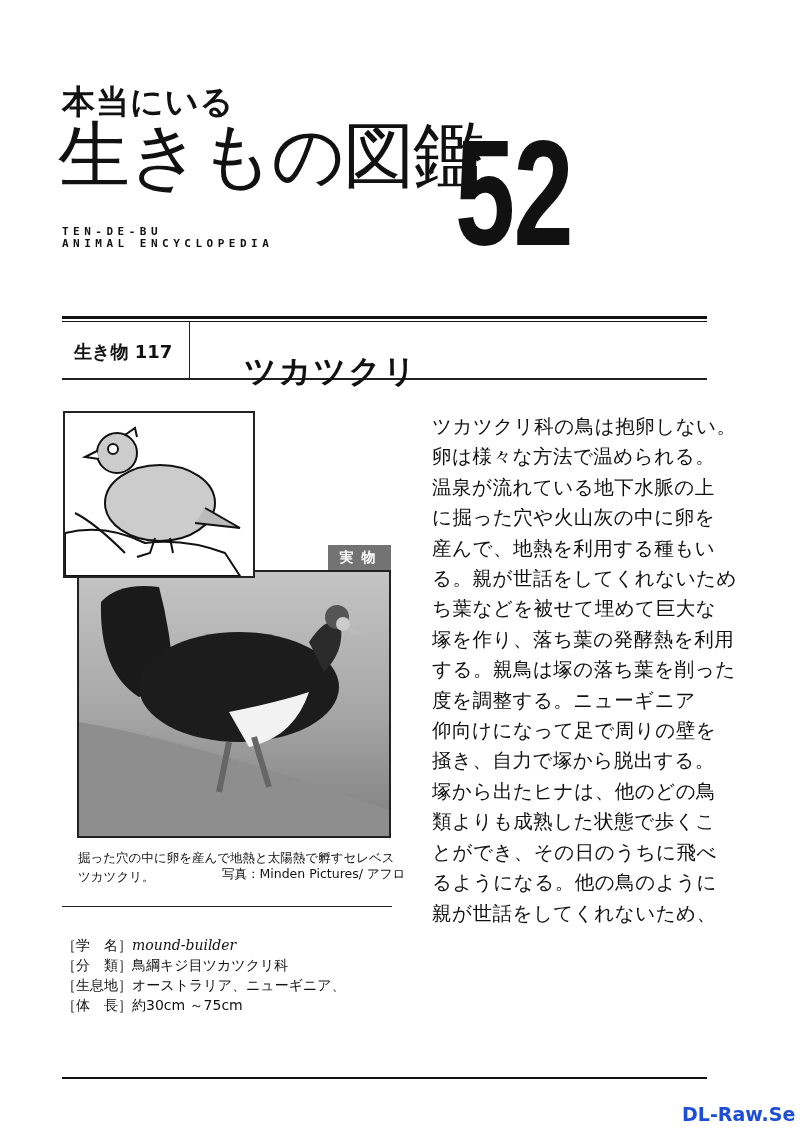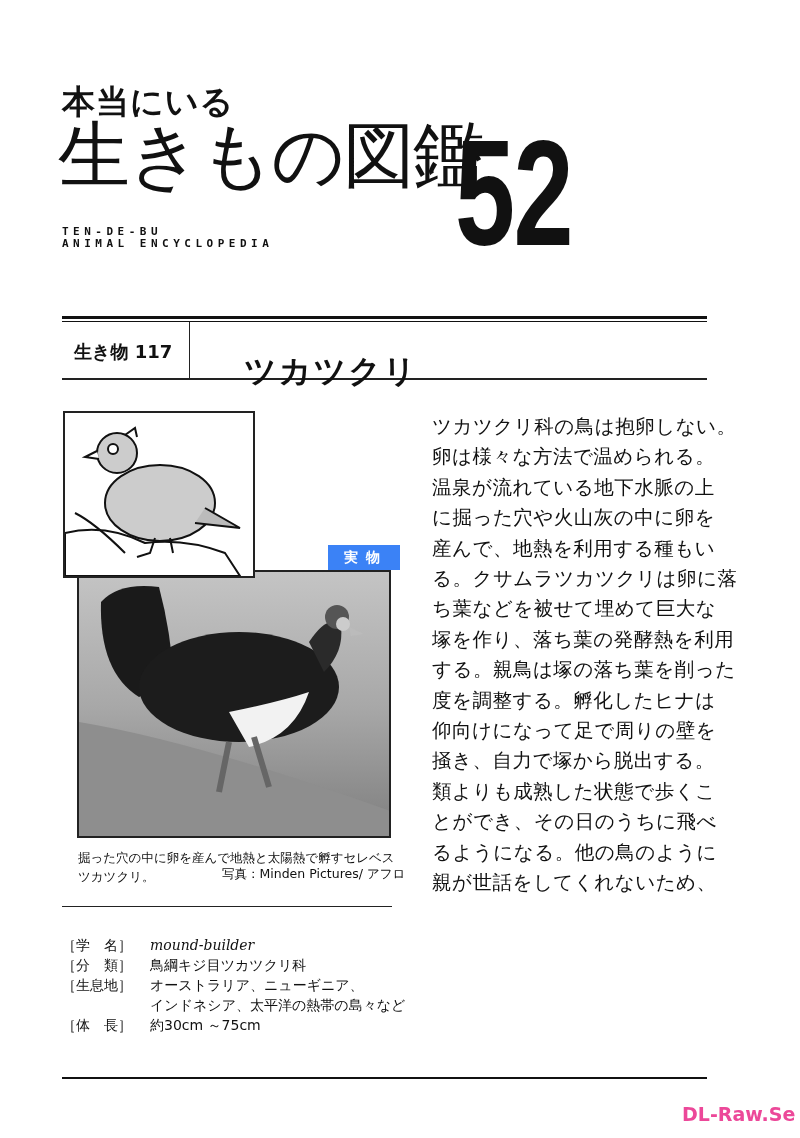--- a/index.html
+++ b/index.html
@@ -18,34 +18,34 @@
   
   .rule-top1 { left:62px; top:316px; width:645px; height:3px; background:#111; }
   .rule-top2 { left:62px; top:321px; width:645px; height:1px; background:#111; }
   .rule-mid { left:62px; top:378px; width:645px; height:2px; background:#222; }
   .vdiv { left:189px; top:322px; width:1px; height:57px; background:#222; }
   .entry-no { left:74px; top:340px; font-size:18px; font-weight:bold; }
   .entry-name { left:205px; top:350px; font-size:32px; font-weight:bold; letter-spacing:2px;margin-left:39px; }
   
   .illus { left:63px; top:411px; width:192px; height:167px; border:2px solid #222; background:#fff; box-sizing:border-box; overflow:hidden; }
   .photo { left:77px; top:570px; width:314px; height:268px; border:2px solid #222; box-sizing:border-box; overflow:hidden; background:linear-gradient(#bdbdbd,#9e9e9e 55%,#8a8a8a); }
-  .photo-tag { left:328px; top:545px; width:72px; height:25px; background:#3b82f6; color:#fff; font-size:14px; font-weight:bold; text-align:center; line-height:25px; letter-spacing:8px; padding-left:4px; box-sizing:border-box; }
+  .photo-tag { left:328px; top:545px; width:63px; height:25px; background:#737373; color:#fff; font-size:14px; font-weight:bold; text-align:center; line-height:25px; letter-spacing:8px; padding-left:4px; box-sizing:border-box; }
   .caption { left:78px; top:848px; width:320px; font-size:12.5px; line-height:19px; }
   .credit { left:222px; top:866px; font-size:12.5px; }
   
   .rule-spec { left:62px; top:906px; width:330px; height:1px; background:#222; }
   .specs { left:62px; top:935px; font-size:14px; line-height:20px; }
-  .spec-row { display:flex;gap:18px; }
+  .spec-row { display:flex; }
   .spec-key { width:70px; white-space:pre; }
   .spec-val-serif { font-family:"DejaVu Serif", serif; font-style:italic; }
   
   .body-text { left:432px; top:412px; width:280px; font-family:"DejaVu Serif", serif; font-size:19.5px; line-height:30.4px; letter-spacing:0.5px; }
   .body-text .ln { display:block; white-space:nowrap; }
   .rule-bottom { left:62px; top:1077px; width:645px; height:2px; background:#111; }
-  .watermark { left:682px; top:1103px; color:#ec4899; font-size:19px; font-weight:bold; font-family:"DejaVu Sans", sans-serif; }
+  .watermark { left:682px; top:1103px; color:#1d4ed8; font-size:19px; font-weight:bold; font-family:"DejaVu Sans", sans-serif; }
 </style>
 </head>
 <body>
 
 <div class="abs subtitle">本当にいる</div>
 <div class="abs title">生きもの図鑑</div>
 <div class="abs vol">52</div>
 <div class="abs en1">TEN-DE-BU</div>
 <div class="abs en2">ANIMAL ENCYCLOPEDIA</div>
 
@@ -104,42 +104,39 @@
   </div>
   <div class="spec-row">
     <span class="spec-key">［分　類］</span>
     <span>鳥綱キジ目ツカツクリ科</span>
   </div>
   <div class="spec-row">
     <span class="spec-key">［生息地］</span>
     <span>オーストラリア、ニューギニア、</span>
   </div>
   <div class="spec-row">
-    <span class="spec-key"></span>
-    <span>インドネシア、太平洋の熱帯の島々など</span>
-  </div>
-  <div class="spec-row">
     <span class="spec-key">［体　長］</span>
     <span>約30cm ～75cm</span>
   </div>
 </div>
 
 <div class="abs body-text">
   <span class="ln">ツカツクリ科の鳥は抱卵しない。</span>
   <span class="ln">卵は様々な方法で温められる。</span>
   <span class="ln">温泉が流れている地下水脈の上</span>
   <span class="ln">に掘った穴や火山灰の中に卵を</span>
   <span class="ln">産んで、地熱を利用する種もい</span>
-  <span class="ln">る。クサムラツカツクリは卵に落</span>
+  <span class="ln">る。親が世話をしてくれないため</span>
   <span class="ln">ち葉などを被せて埋めて巨大な</span>
   <span class="ln">塚を作り、落ち葉の発酵熱を利用</span>
   <span class="ln">する。親鳥は塚の落ち葉を削った</span>
-  <span class="ln">度を調整する。孵化したヒナは</span>
+  <span class="ln">度を調整する。ニューギニア</span>
   <span class="ln">仰向けになって足で周りの壁を</span>
   <span class="ln">掻き、自力で塚から脱出する。</span>
+  <span class="ln">塚から出たヒナは、他のどの鳥</span>
   <span class="ln">類よりも成熟した状態で歩くこ</span>
   <span class="ln">とができ、その日のうちに飛べ</span>
   <span class="ln">るようになる。他の鳥のように</span>
   <span class="ln">親が世話をしてくれないため、</span>
 </div>
 
 <div class="abs rule-bottom"></div>
 <div class="abs watermark">DL-Raw.Se</div>
 
 </body></html>

